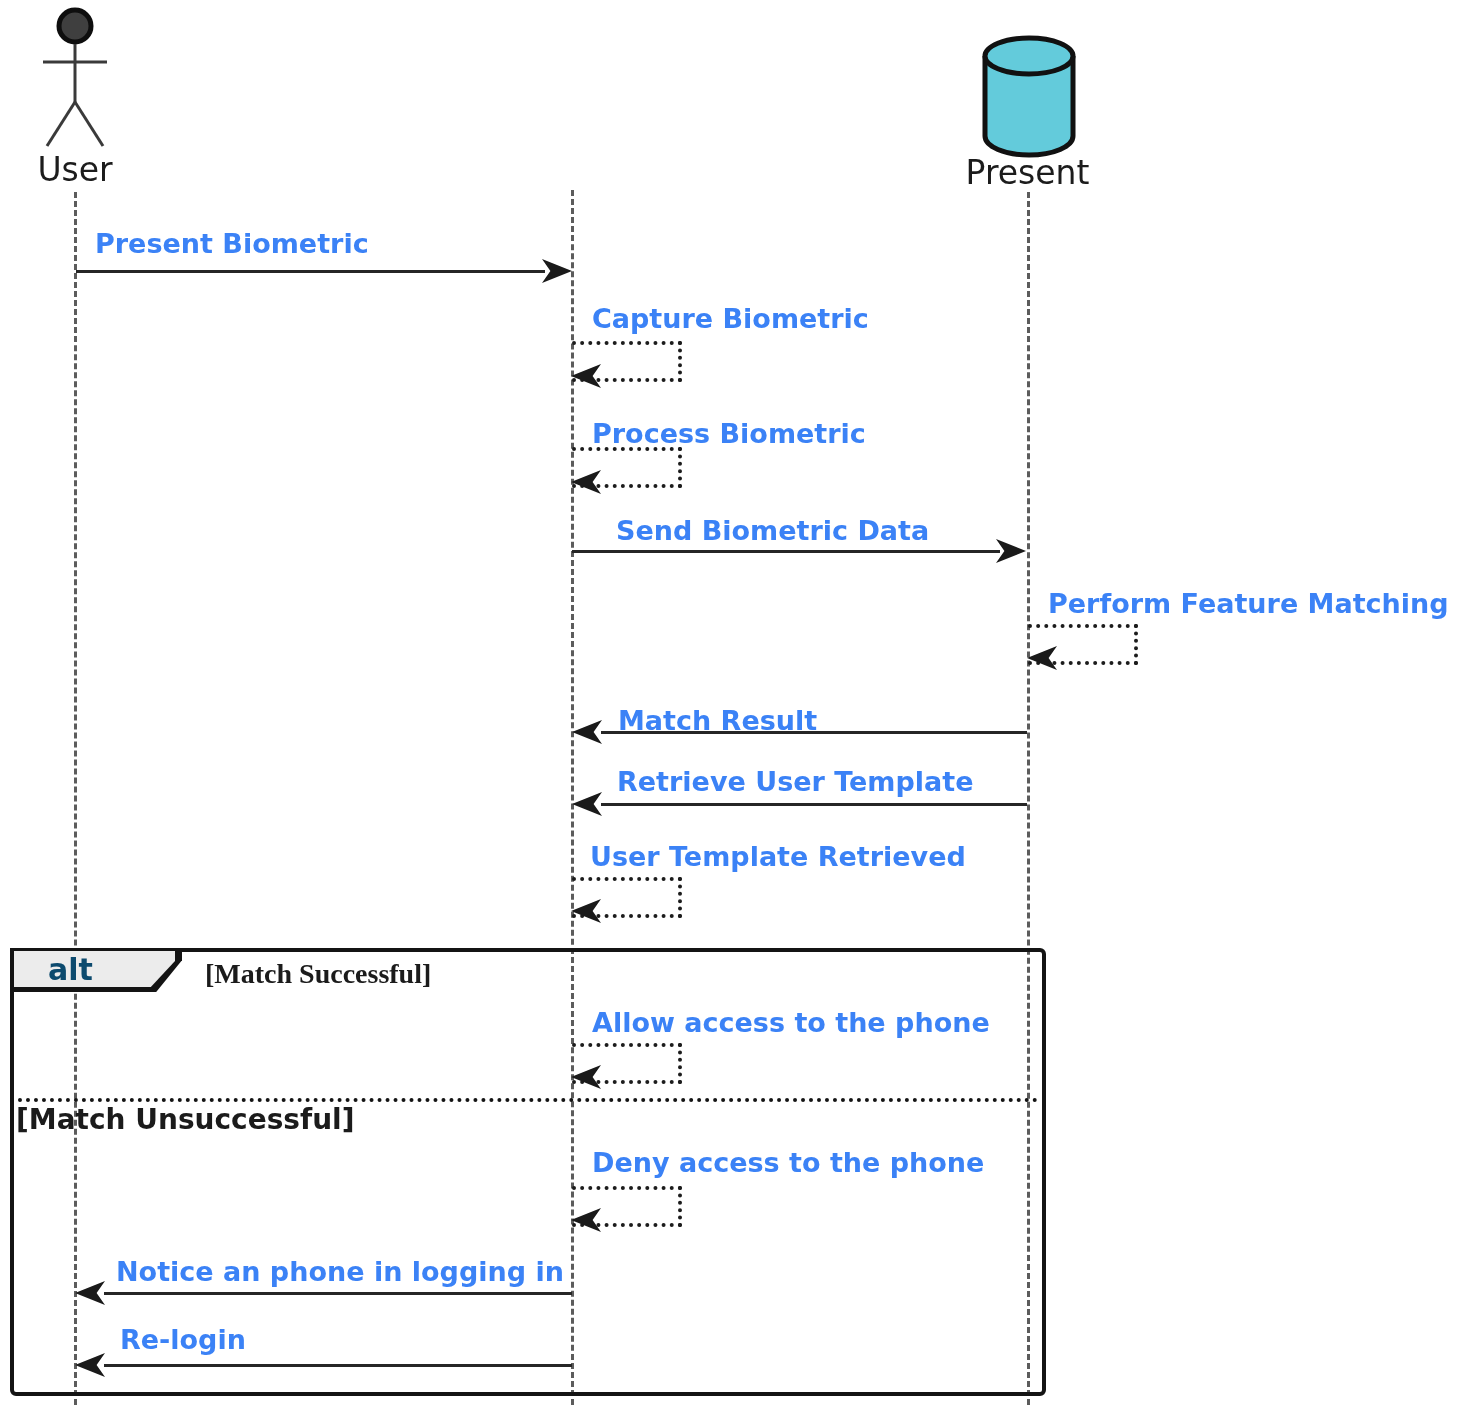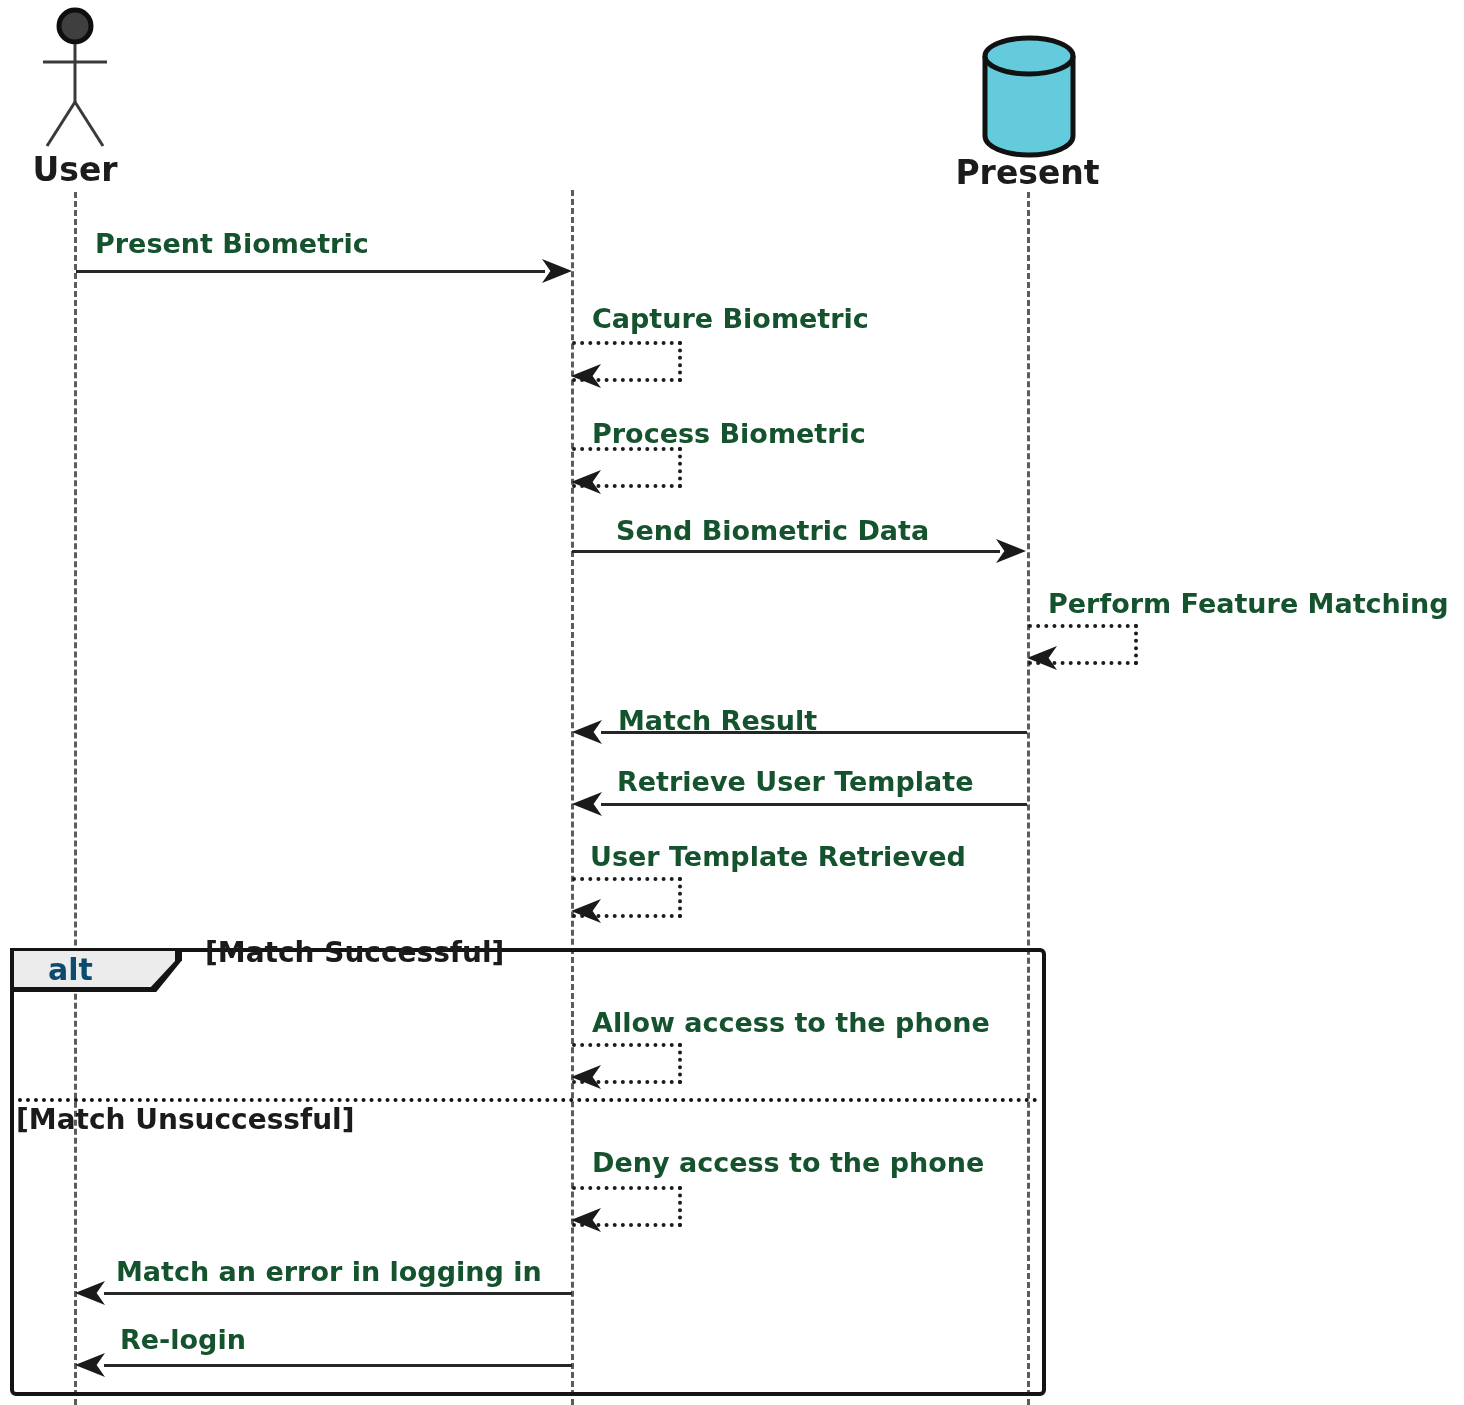--- a/index.html
+++ b/index.html
@@ -1,29 +1,29 @@
 <!DOCTYPE html>
 <html><head>
 <meta charset="utf-8">
 <style>
   html,body{margin:0;padding:0;background:#ffffff;}
   #canvas{
     position:relative;width:1464px;height:1405px;background:#ffffff;
     font-family:"DejaVu Sans","Liberation Sans",sans-serif;overflow:hidden;
   }
   .lifeline{position:absolute;width:0;border-left:3px dashed #5c5c5c;}
-  .msg-label{position:absolute;font-weight:bold;font-size:27px;color:#14532d;white-space:nowrap;}
+  .msg-label{position:absolute;font-weight:bold;font-size:27px;color:#3b82f6;white-space:nowrap;}
   .msg-line{position:absolute;height:0;border-top:3px solid #262626;}
   .arrow-right{position:absolute;width:30px;height:24px;background:#1a1a1a;
     clip-path:polygon(0 0,100% 50%,0 100%,28% 50%);}
   .arrow-left{position:absolute;width:30px;height:24px;background:#1a1a1a;
     clip-path:polygon(100% 0,0 50%,100% 100%,72% 50%);}
   .self-loop{position:absolute;width:106px;height:33px;
     border-top:4px dotted #1c1c1c;border-right:4px dotted #1c1c1c;border-bottom:4px dotted #1c1c1c;}
-  .actor-label{position:absolute;font-weight:700;font-size:33px;color:#1c1c1c;text-align:center;}
+  .actor-label{position:absolute;font-weight:400;font-size:33px;color:#1c1c1c;text-align:center;}
   .sensor-box{position:absolute;left:493px;top:113px;width:158px;height:76px;
     background:#e44c3a;border:4px solid #141414;border-radius:12px;
     display:flex;align-items:center;justify-content:center;
     color:#ffffff;font-size:34px;font-weight:bold;}
   .alt-frame{position:absolute;left:10px;top:948px;width:1028px;height:440px;
     border:4px solid #141414;border-radius:6px;}
   .alt-divider{position:absolute;left:10px;top:1098px;width:1028px;height:0;
     border-top:4px dotted #141414;}
   .alt-tab-outer{position:absolute;left:10px;top:948px;width:172px;height:44px;background:#141414;
     clip-path:polygon(0 0,100% 0,100% 28%,85% 100%,0 100%);}
@@ -91,34 +91,34 @@
   <div class="arrow-left" style="left:572px;top:792px;"></div>
 
   <div class="msg-label" style="left:590px;top:841px;">User Template Retrieved</div>
   <div class="self-loop" style="left:572px;top:877px;"></div>
   <div class="arrow-left" style="left:571px;top:899px;"></div>
 
   <div class="alt-frame"></div>
   <div class="alt-tab-outer"></div>
   <div class="alt-tab-inner"></div>
   <div class="alt-op">alt</div>
-  <div class="guard" style="left:205px;top:936px;">[Match Successful]</div>
+  <div class="guard" style="left:205px;top:958px;font-family:Liberation Serif, serif;">[Match Successful]</div>
 
   <div class="msg-label" style="left:592px;top:1007px;">Allow access to the phone</div>
   <div class="self-loop" style="left:572px;top:1043px;"></div>
   <div class="arrow-left" style="left:571px;top:1065px;"></div>
 
   <div class="alt-divider"></div>
   <div class="guard" style="left:16px;top:1103px;">[Match Unsuccessful]</div>
 
   <div class="msg-label" style="left:592px;top:1147px;">Deny access to the phone</div>
   <div class="self-loop" style="left:572px;top:1186px;"></div>
   <div class="arrow-left" style="left:571px;top:1208px;"></div>
 
-  <div class="msg-label" style="left:116px;top:1256px;">Match an error in logging in</div>
+  <div class="msg-label" style="left:116px;top:1256px;">Notice an phone in logging in</div>
   <div class="msg-line" style="left:104px;top:1292px;width:468px;"></div>
   <div class="arrow-left" style="left:75px;top:1281px;"></div>
 
   <div class="msg-label" style="left:120px;top:1324px;">Re-login</div>
   <div class="msg-line" style="left:104px;top:1364px;width:468px;"></div>
   <div class="arrow-left" style="left:75px;top:1353px;"></div>
 
 </div>
 
 </body></html>

